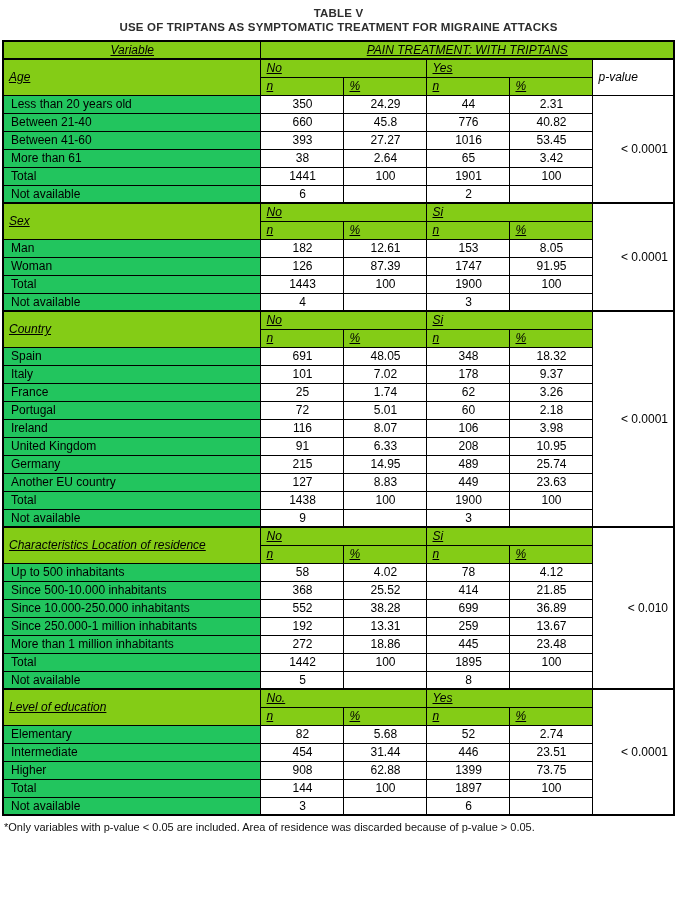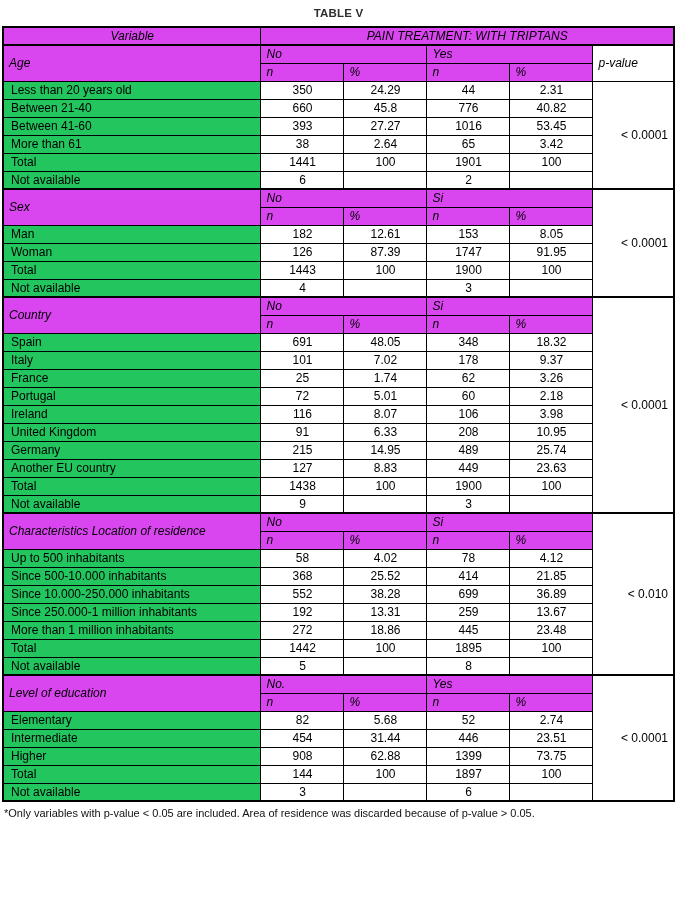--- a/index.html
+++ b/index.html
@@ -37,22 +37,23 @@
     border: 1px solid #000;
     font-size: 12px;
     height: 18px;
     padding: 0 5px;
     overflow: hidden;
     white-space: nowrap;
     font-weight: normal;
     box-sizing: border-box;
   }
   .hdr {
-    background: #d946ef;
+    background: #84cc16;
     font-style: italic;
+    text-decoration: underline;
   }
   .pv-hdr {
     background: #ffffff;
     font-style: italic;
     text-align: left;
   }
   .pv {
     background: #ffffff;
     text-align: right;
   }
@@ -74,20 +75,21 @@
     color: #111;
   }
 </style>
 </head>
 <body>
 
 <div class="page">
 
   <div class="title-block">
     <div>TABLE V</div>
+    <div>USE OF TRIPTANS AS SYMPTOMATIC TREATMENT FOR MIGRAINE ATTACKS</div>
   </div>
 
   <table class="data-table">
     <colgroup>
       <col style="width:258px">
       <col style="width:83px">
       <col style="width:83px">
       <col style="width:83px">
       <col style="width:83px">
       <col style="width:81px">

